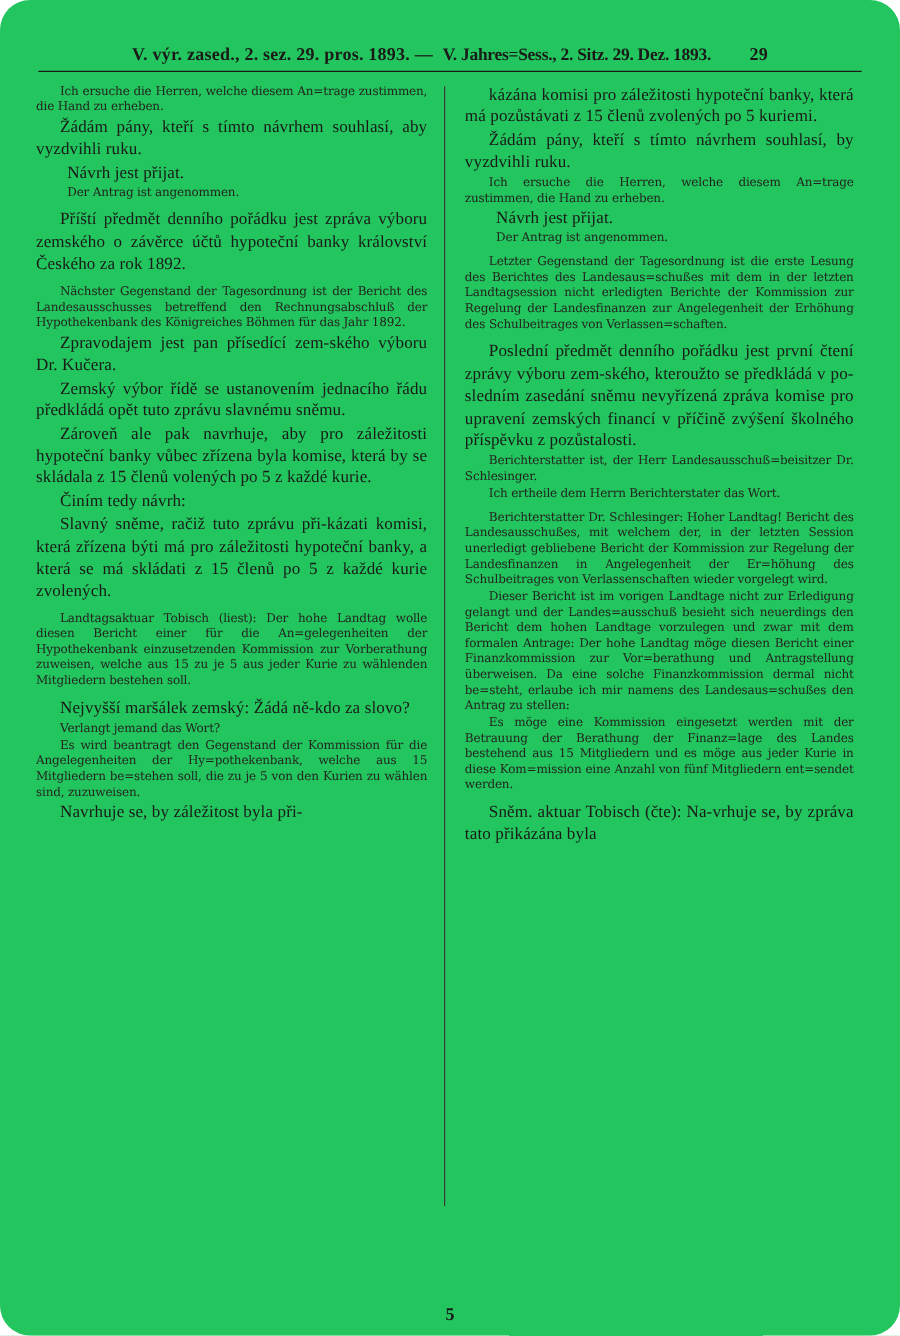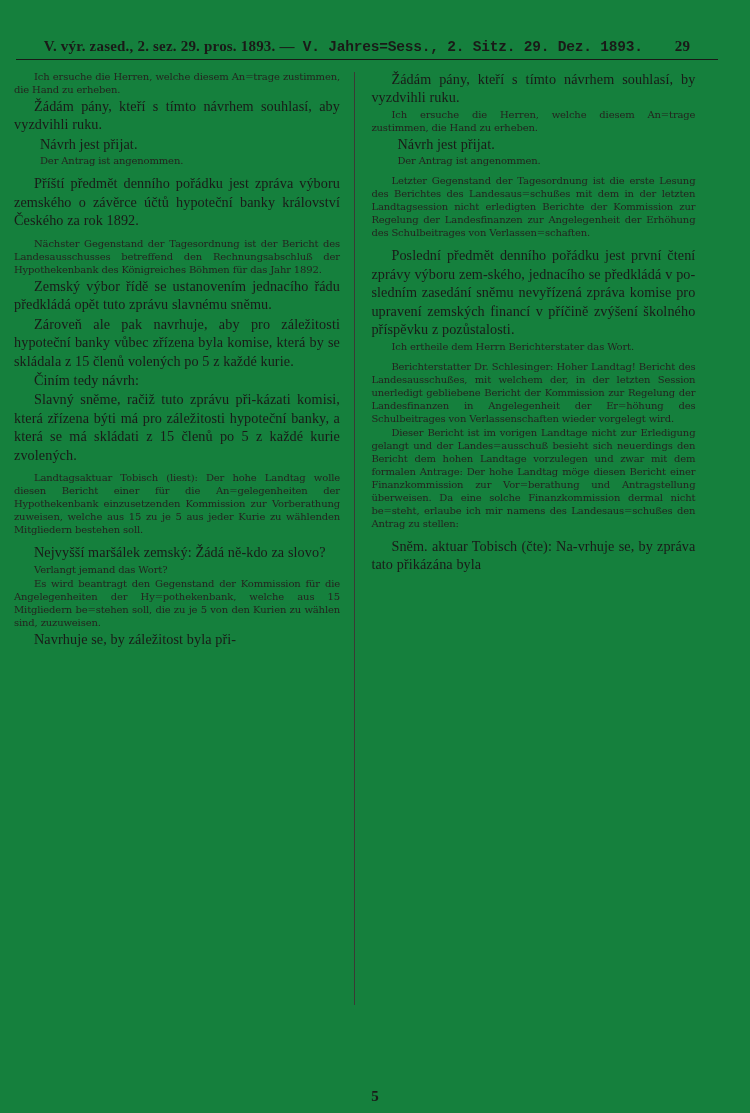--- a/index.html
+++ b/index.html
@@ -11,42 +11,43 @@
     width: 750px;
     height: 1113px;
     font-family: "Liberation Serif", serif;
     color: #1a1a18;
     overflow: hidden;
   }
   .page {
     position: relative;
     width: 750px;
     height: 1113px;
-    background: #15803d;
+    background: #22c55e;
     box-sizing: border-box;
-    padding: 38px 30px 10px 14px;
+    padding: 38px 30px 10px 30px;
+    border-radius: 25px;
   }
   
   .header {
     display: flex;
     align-items: baseline;
     justify-content: center;
     gap: 8px;
     font-size: 15.5px;
     letter-spacing: 0.2px;
     white-space: nowrap;
     padding: 0 6px 3px 6px;
   }
   .header .hd-left {
     font-family: "Liberation Serif", serif;
     font-weight: bold;
     font-size: 15px;
   }
   .header .hd-right {
-    font-family: Liberation Mono, monospace;
+    font-family: Liberation Serif, serif;
     font-weight: bold;
     font-size: 14.5px;
     font-style: normal;
     letter-spacing: -0.2px;
   }
   .header .hd-page {
     font-weight: bold;
     font-size: 15px;
     margin-left: 24px;
   }
@@ -119,39 +120,43 @@
   <div class="rule"></div>
 
   <div class="columns">
     <div class="col left" id="col-left">
         <p class="de ind">Ich ersuche die Herren, welche diesem An=trage zustimmen, die Hand zu erheben.</p>
         <p class="cz ind">Žádám pány, kteří s tímto návrhem souhlasí, aby vyzdvihli ruku.</p>
         <p class="cz ind2">Návrh jest přijat.</p>
         <p class="de ind2">Der Antrag ist angenommen.</p>
         <p class="cz ind gap">Příští předmět denního pořádku jest zpráva výboru zemského o závěrce účtů hypoteční banky království Českého za rok 1892.</p>
         <p class="de ind gap">Nächster Gegenstand der Tagesordnung ist der Bericht des Landesausschusses betreffend den Rechnungsabschluß der Hypothekenbank des Königreiches Böhmen für das Jahr 1892.</p>
+        <p class="cz ind">Zpravodajem jest pan přísedící zem-ského výboru Dr. Kučera.</p>
         <p class="cz ind">Zemský výbor řídě se ustanovením jednacího řádu předkládá opět tuto zprávu slavnému sněmu.</p>
         <p class="cz ind">Zároveň ale pak navrhuje, aby pro záležitosti hypoteční banky vůbec zřízena byla komise, která by se skládala z 15 členů volených po 5 z každé kurie.</p>
         <p class="cz ind">Činím tedy návrh:</p>
         <p class="cz ind">Slavný sněme, račiž tuto zprávu při-kázati komisi, která zřízena býti má pro záležitosti hypoteční banky, a která se má skládati z 15 členů po 5 z každé kurie zvolených.</p>
         <p class="de ind gap"><span class="speaker">Landtagsaktuar Tobisch</span> (liest): Der hohe Landtag wolle diesen Bericht einer für die An=gelegenheiten der Hypothekenbank einzusetzenden Kommission zur Vorberathung zuweisen, welche aus 15 zu je 5 aus jeder Kurie zu wählenden Mitgliedern bestehen soll.</p>
         <p class="cz ind gap"><span class="speaker">Nejvyšší maršálek zemský:</span> Žádá ně-kdo za slovo?</p>
         <p class="de ind">Verlangt jemand das Wort?</p>
         <p class="de ind">Es wird beantragt den Gegenstand der Kommission für die Angelegenheiten der Hy=pothekenbank, welche aus 15 Mitgliedern be=stehen soll, die zu je 5 von den Kurien zu wählen sind, zuzuweisen.</p>
         <p class="cz ind">Navrhuje se, by záležitost byla při-</p>
       </div>
     <div class="divider"></div>
     <div class="col right" id="col-right">
+        <p class="cz ind">kázána komisi pro záležitosti hypoteční banky, která má pozůstávati z 15 členů zvolených po 5 kuriemi.</p>
         <p class="cz ind">Žádám pány, kteří s tímto návrhem souhlasí, by vyzdvihli ruku.</p>
         <p class="de ind">Ich ersuche die Herren, welche diesem An=trage zustimmen, die Hand zu erheben.</p>
         <p class="cz ind2">Návrh jest přijat.</p>
         <p class="de ind2">Der Antrag ist angenommen.</p>
         <p class="de ind gap">Letzter Gegenstand der Tagesordnung ist die erste Lesung des Berichtes des Landesaus=schußes mit dem in der letzten Landtagsession nicht erledigten Berichte der Kommission zur Regelung der Landesfinanzen zur Angelegenheit der Erhöhung des Schulbeitrages von Verlassen=schaften.</p>
-        <p class="cz ind gap">Poslední předmět denního pořádku jest první čtení zprávy výboru zem-ského, jednacího se předkládá v po-sledním zasedání sněmu nevyřízená zpráva komise pro upravení zemských financí v příčině zvýšení školného příspěvku z pozůstalosti.</p>
+        <p class="cz ind gap">Poslední předmět denního pořádku jest první čtení zprávy výboru zem-ského, kteroužto se předkládá v po-sledním zasedání sněmu nevyřízená zpráva komise pro upravení zemských financí v příčině zvýšení školného příspěvku z pozůstalosti.</p>
+        <p class="de ind">Berichterstatter ist, der Herr Landesausschuß=beisitzer Dr. Schlesinger.</p>
         <p class="de ind">Ich ertheile dem Herrn Berichterstater das Wort.</p>
         <p class="de ind gap"><span class="speaker">Berichterstatter Dr. Schlesinger:</span> Hoher Landtag! Bericht des Landesausschußes, mit welchem der, in der letzten Session unerledigt gebliebene Bericht der Kommission zur Regelung der Landesfinanzen in Angelegenheit der Er=höhung des Schulbeitrages von Verlassenschaften wieder vorgelegt wird.</p>
         <p class="de ind">Dieser Bericht ist im vorigen Landtage nicht zur Erledigung gelangt und der Landes=ausschuß besieht sich neuerdings den Bericht dem hohen Landtage vorzulegen und zwar mit dem formalen Antrage: Der hohe Landtag möge diesen Bericht einer Finanzkommission zur Vor=berathung und Antragstellung überweisen. Da eine solche Finanzkommission dermal nicht be=steht, erlaube ich mir namens des Landesaus=schußes den Antrag zu stellen:</p>
+        <p class="de ind">Es möge eine Kommission eingesetzt werden mit der Betrauung der Berathung der Finanz=lage des Landes bestehend aus 15 Mitgliedern und es möge aus jeder Kurie in diese Kom=mission eine Anzahl von fünf Mitgliedern ent=sendet werden.</p>
         <p class="cz ind gap"><span class="speaker">Sněm. aktuar Tobisch</span> (čte): Na-vrhuje se, by zpráva tato přikázána byla</p>
       </div>
   </div>
 
   <div class="pagenum-bottom">5</div>
 </div>
 
 </body></html>

